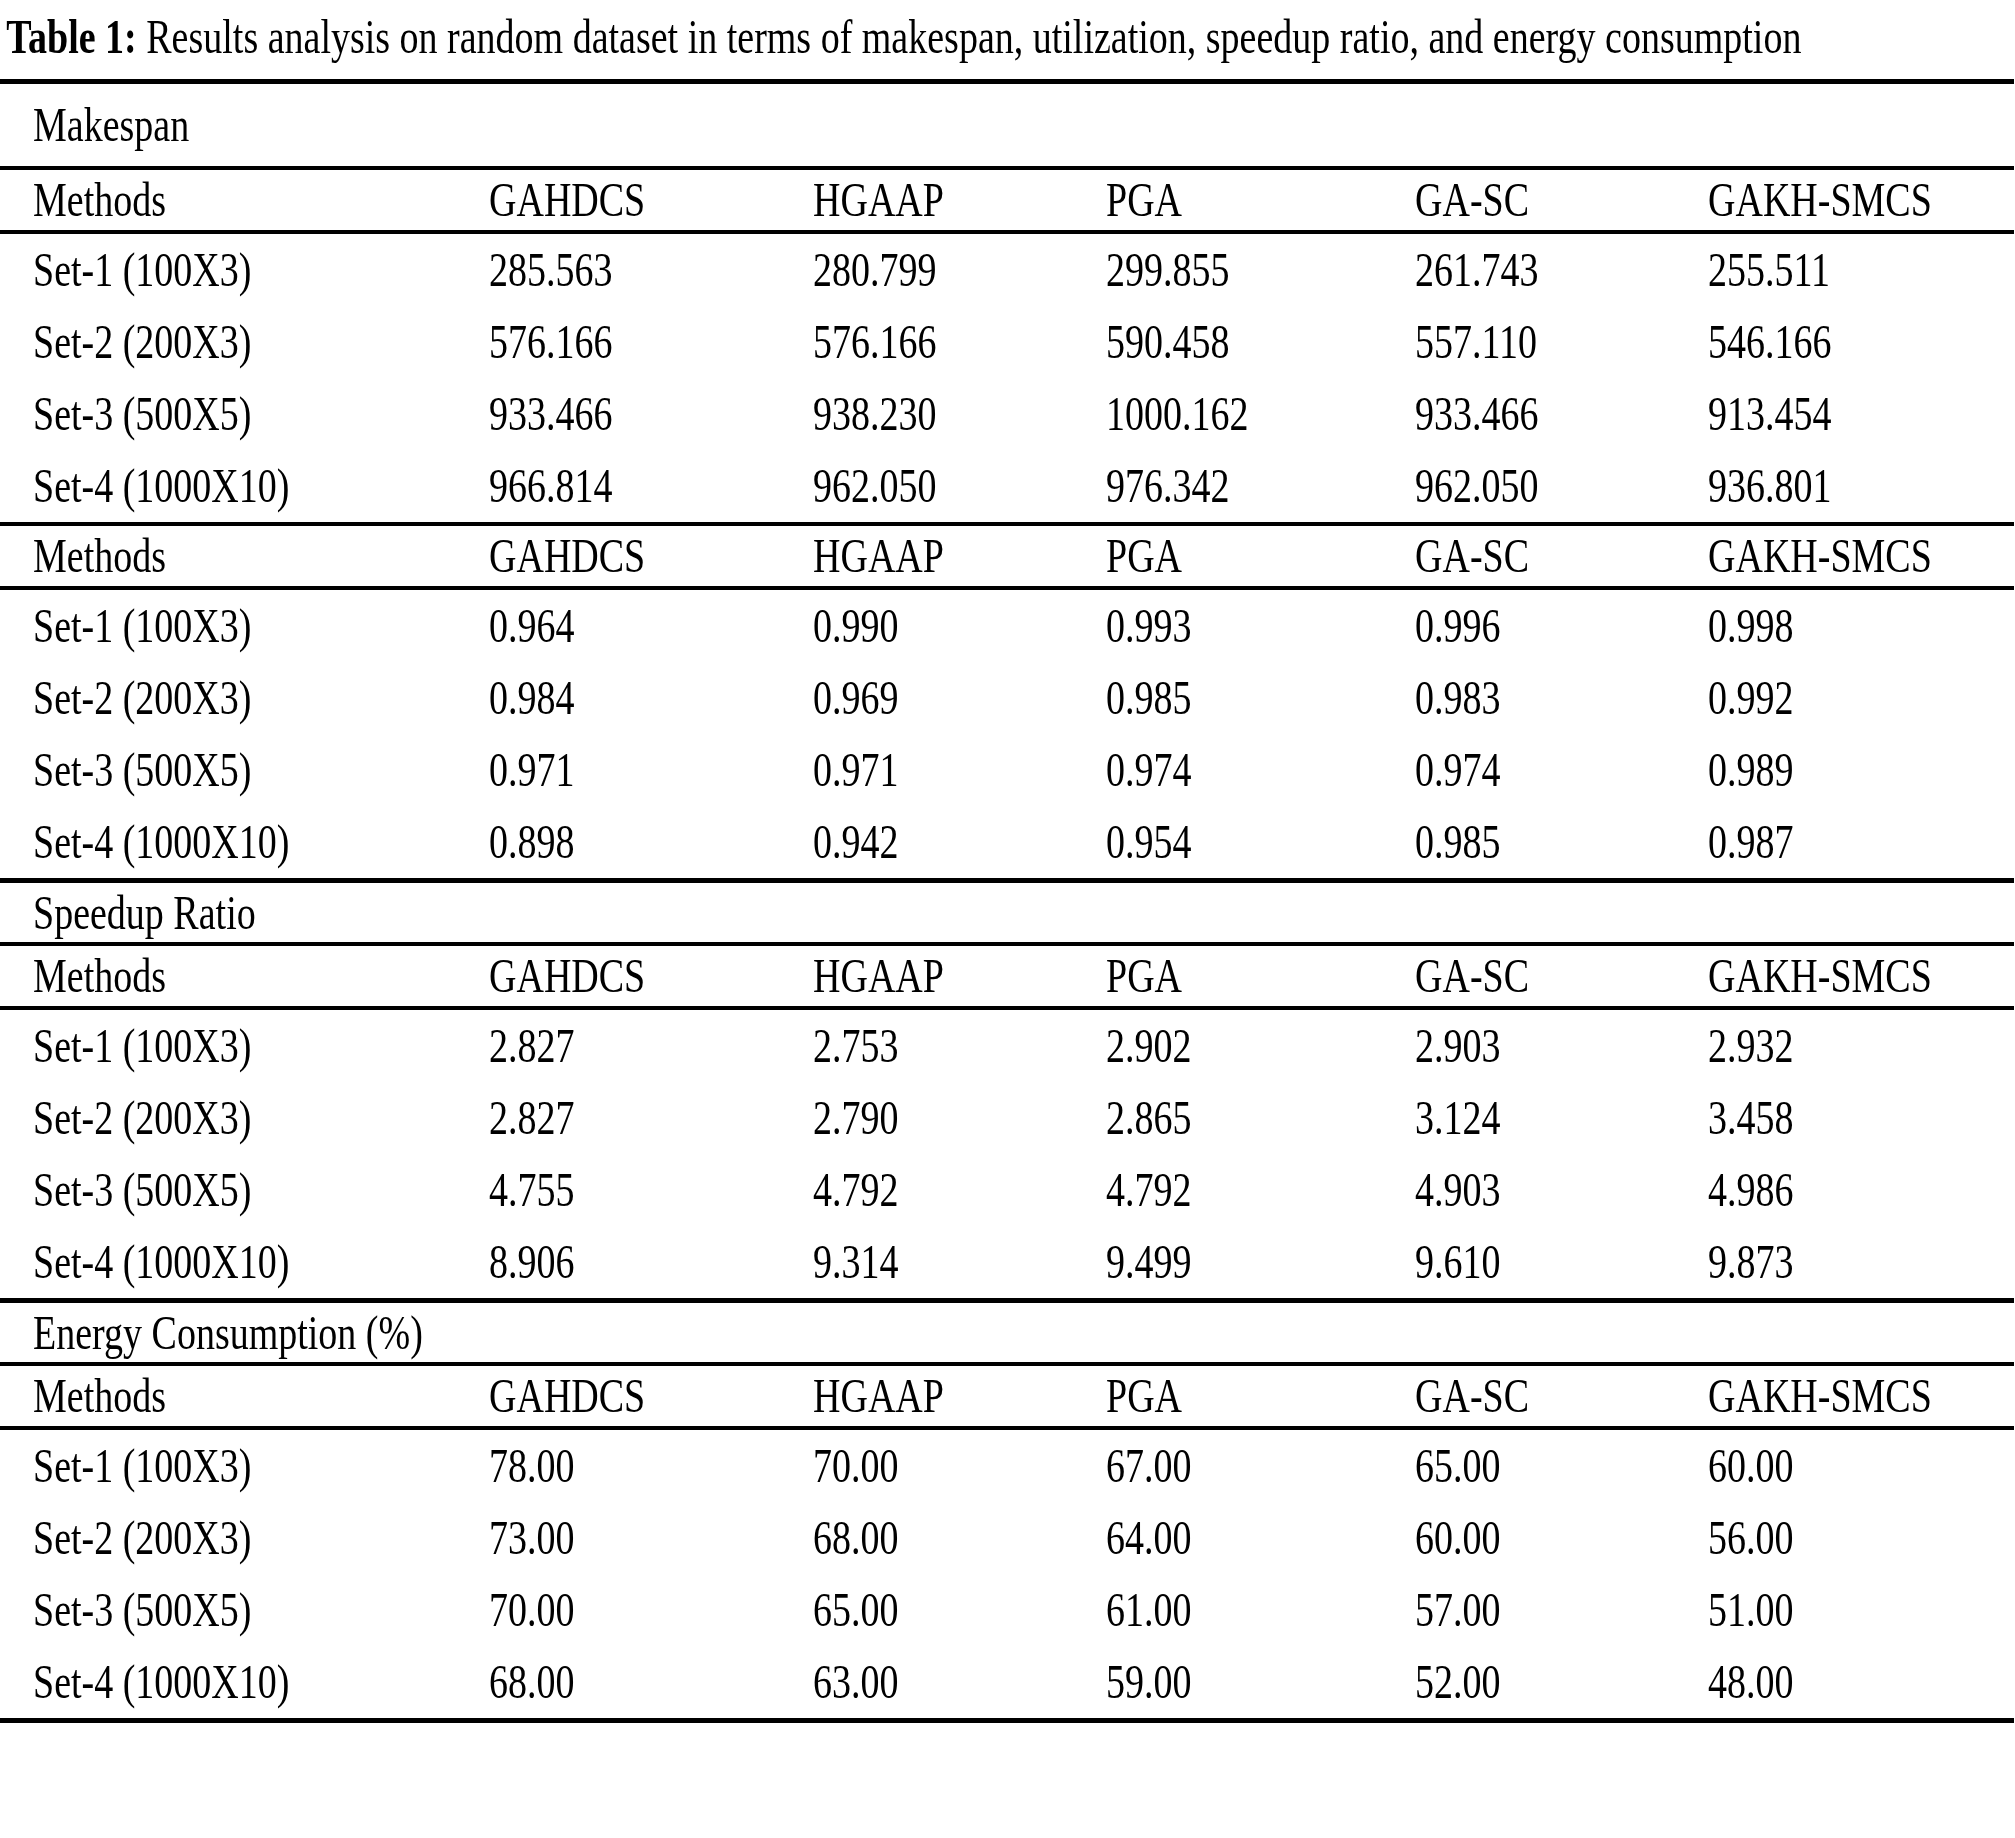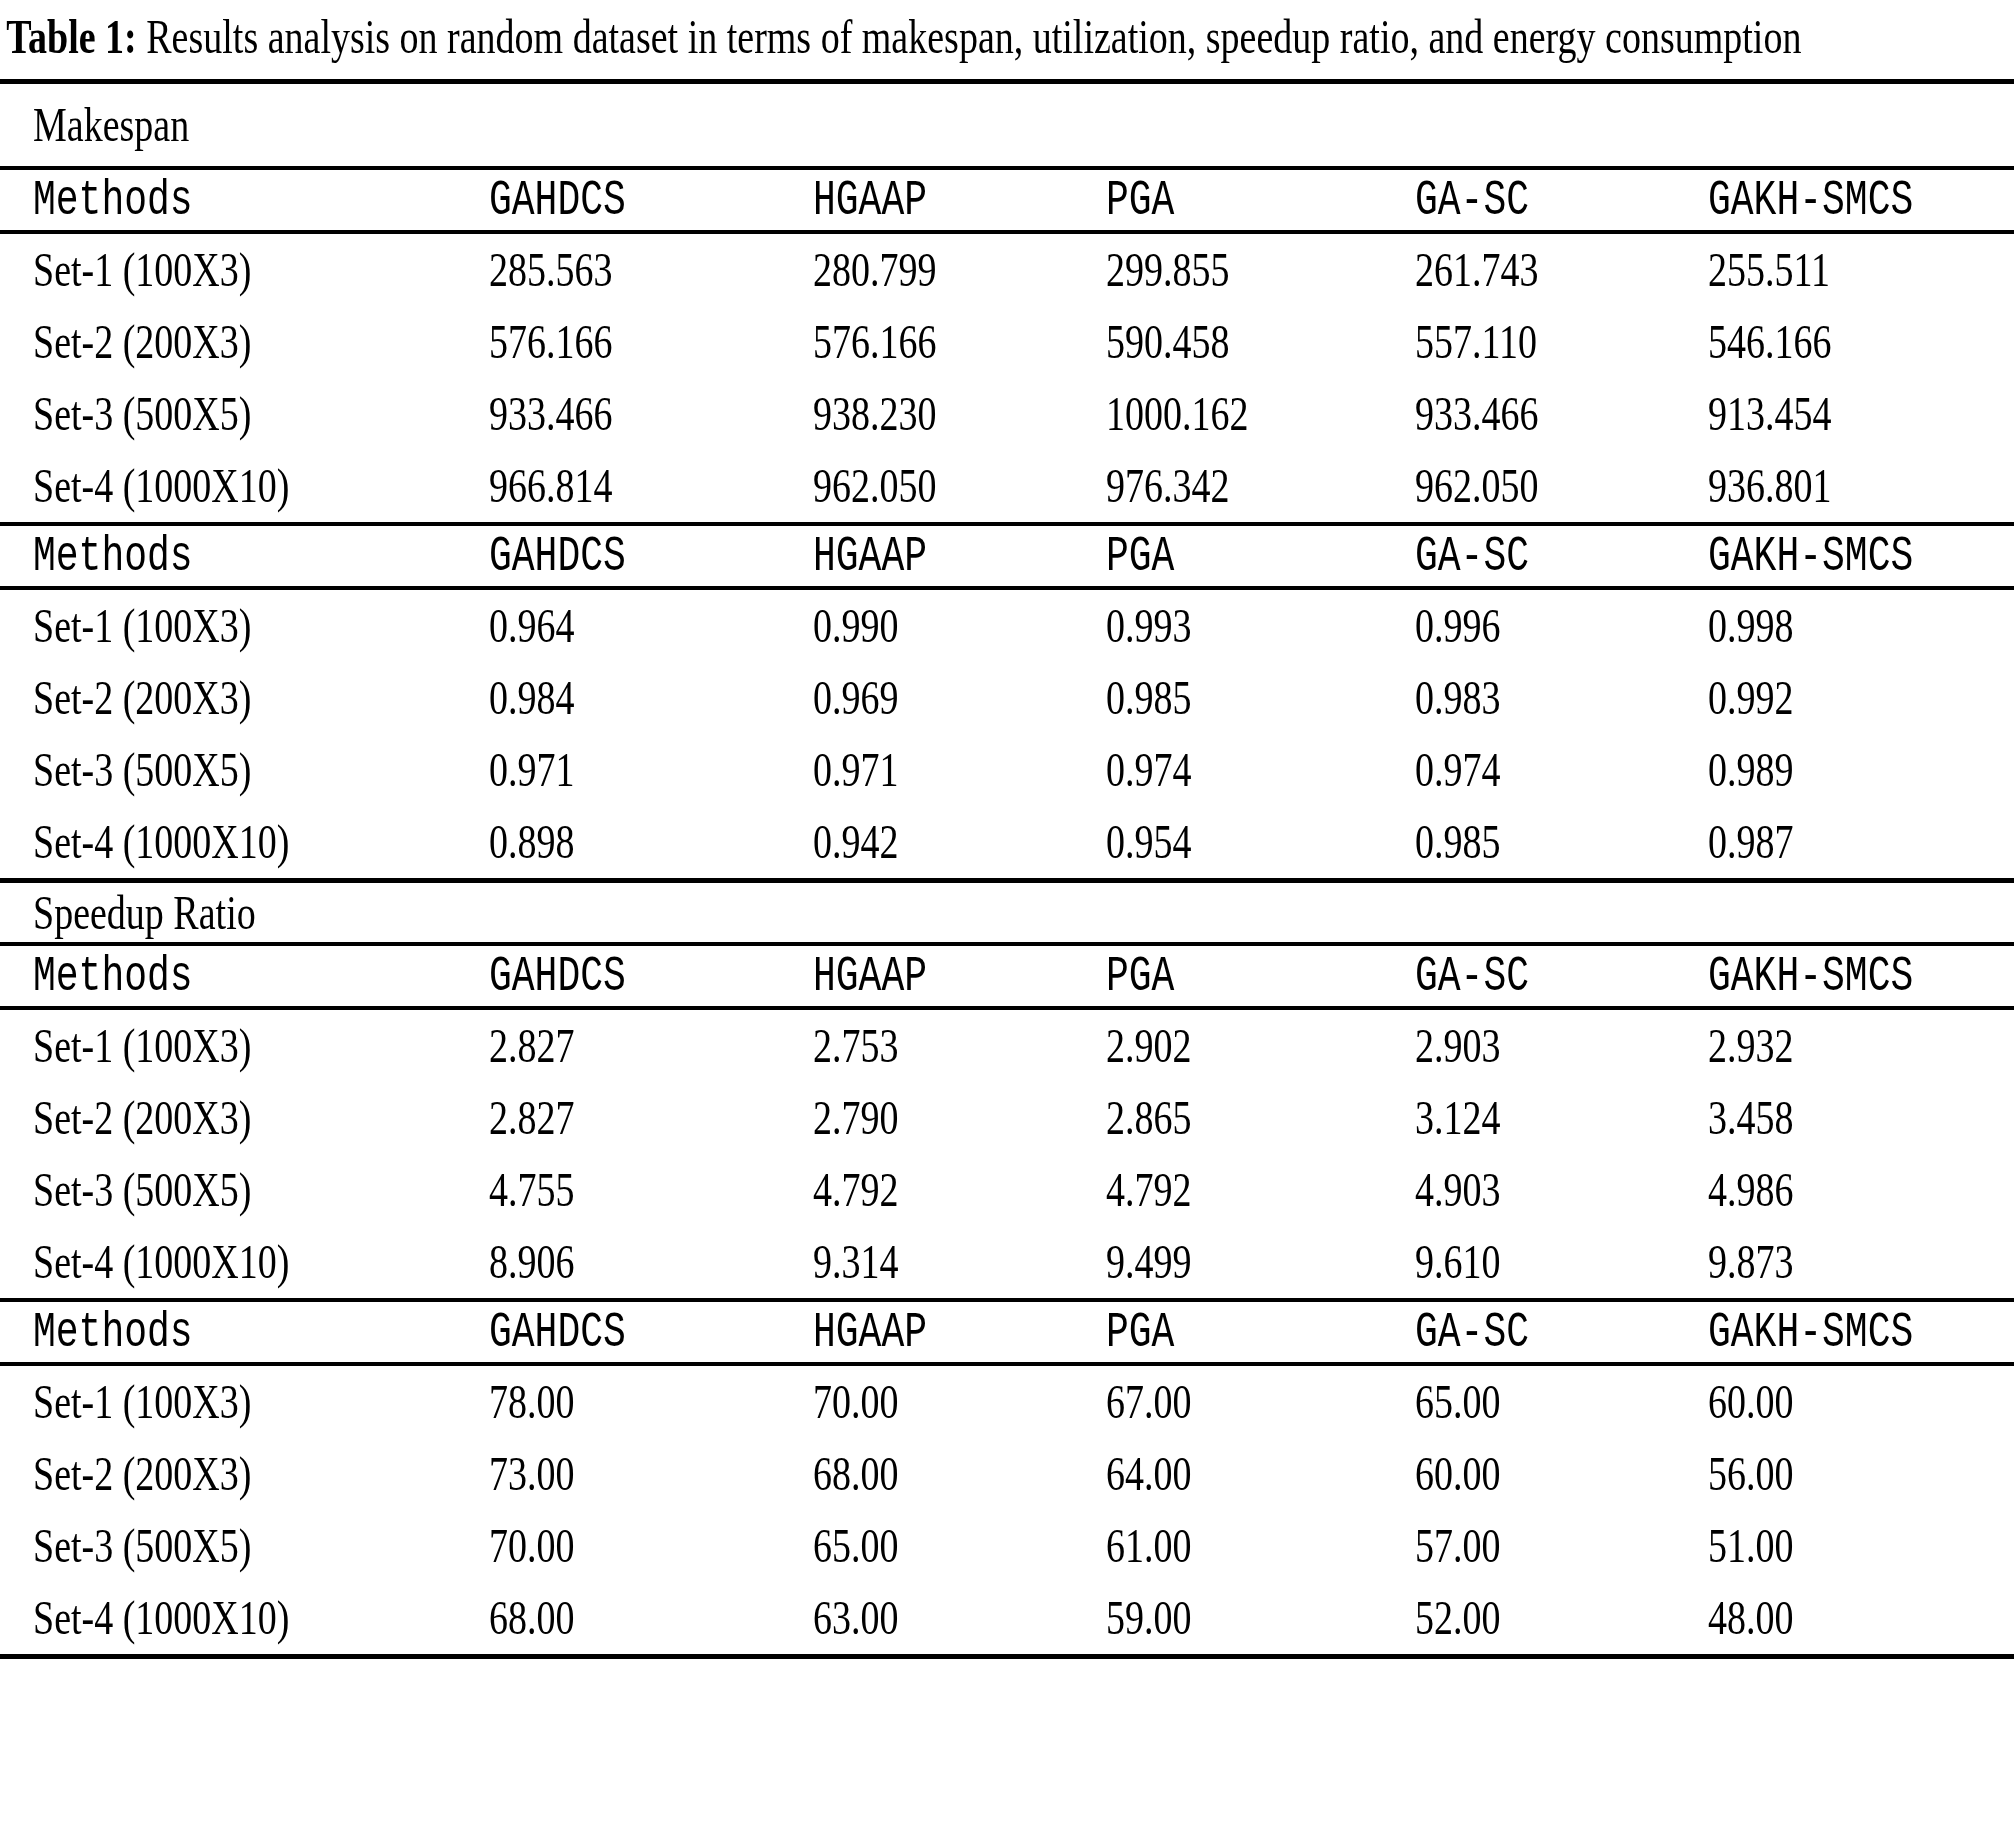--- a/index.html
+++ b/index.html
@@ -33,21 +33,21 @@
     border-bottom: 5.7px solid #000000;
   }
   td {
     vertical-align: middle;
     padding: 0;
     overflow: visible;
   }
   .c0 { padding-left: 33px; }
   .section-row td { height: 59px; }
   .sec-first td   { height: 82px; }
-  .header-row td  { height: 60px; font-family: Liberation Mono, monospace; }
+  .header-row td  { height: 60px; }
   .data-row td    { height: 72px; }
   .rule-heavy { border-top: 5.7px solid #000000; }
   .rule-light { border-top: 4.1px solid #000000; }
   .s {
     display: inline-block;
     transform: scaleY(1.30);
     transform-origin: 50% 55%;
     white-space: nowrap;
   }
 </style>
@@ -190,20 +190,23 @@
           <td><span class="s">4.986</span></td>
         </tr>
         <tr class="data-row">
           <td class="c0"><span class="s">Set-4 (1000X10)</span></td>
           <td><span class="s">8.906</span></td>
           <td><span class="s">9.314</span></td>
           <td><span class="s">9.499</span></td>
           <td><span class="s">9.610</span></td>
           <td><span class="s">9.873</span></td>
         </tr>
+        <tr class="section-row rule-heavy">
+          <td class="c0" colspan="6"><span class="s">Energy Consumption (%)</span></td>
+        </tr>
         <tr class="header-row rule-light">
           <td class="c0"><span class="s">Methods</span></td>
           <td><span class="s">GAHDCS</span></td>
           <td><span class="s">HGAAP</span></td>
           <td><span class="s">PGA</span></td>
           <td><span class="s">GA-SC</span></td>
           <td><span class="s">GAKH-SMCS</span></td>
         </tr>
         <tr class="data-row rule-light">
           <td class="c0"><span class="s">Set-1 (100X3)</span></td>

